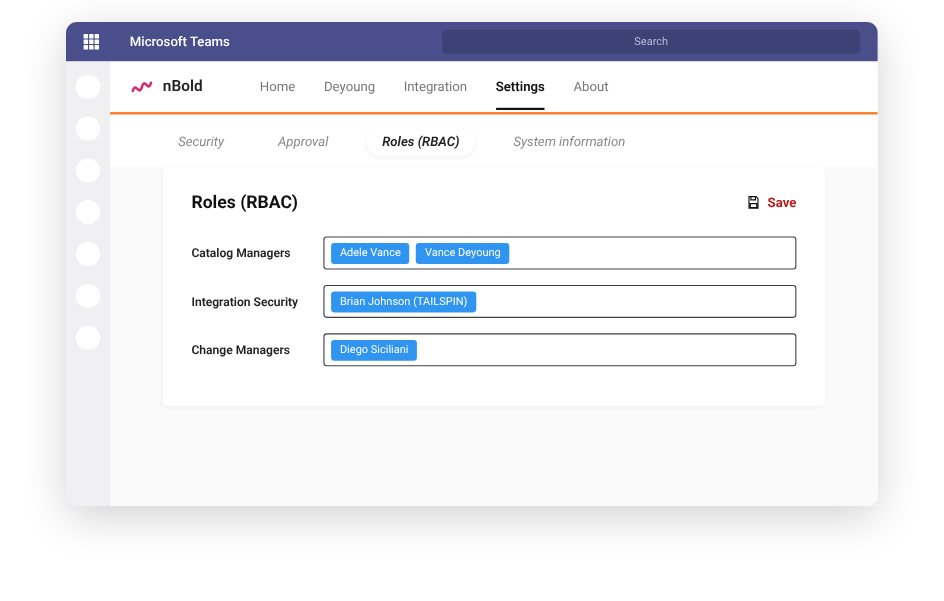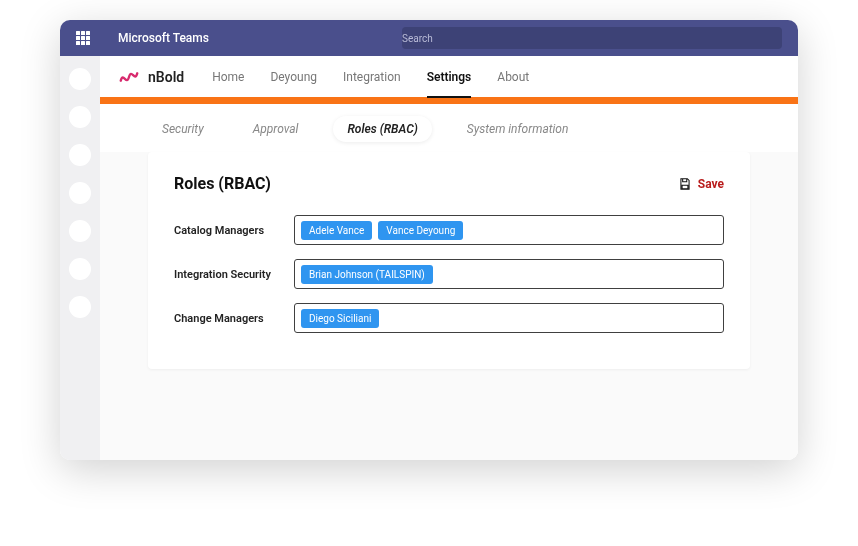--- a/index.html
+++ b/index.html
@@ -53,20 +53,21 @@
   margin-left: auto;
   width: 380px;
   height: 22px;
   background: #3d4276;
   border-radius: 4px;
   color: #b8bad6;
   font-size: 10px;
   display: flex;
   align-items: center;
   padding: 0 0;
+  justify-content: center;
 }
 .body {
   display: flex;
   flex: 1;
   background: #f5f5f7;
 }
 .leftrail {
   width: 40px;
   background: #f0f0f2;
   display: flex;
@@ -86,21 +87,21 @@
   display: flex;
   flex-direction: column;
   background: #fff;
 }
 .appbar {
   height: 48px;
   display: flex;
   align-items: center;
   padding: 0 16px;
   gap: 28px;
-  border-bottom: 7px solid #f97316;
+  border-bottom: 2px solid #f97316;
 }
 .brand {
   display: flex;
   align-items: center;
   gap: 6px;
 }
 .brand-logo {
   width: 26px;
   height: 26px;
   display: flex;
@@ -108,21 +109,21 @@
   justify-content: center;
 }
 .brand-name {
   font-size: 14px;
   font-weight: 600;
   color: #222;
 }
 .appnav {
   display: flex;
   gap: 26px;
-  margin-left: 0;
+  margin-left: 24px;
 }
 .appnav-item {
   font-size: 12px;
   color: #777;
   cursor: pointer;
   padding: 14px 0;
   position: relative;
 }
 .appnav-item.active {
   color: #111;

